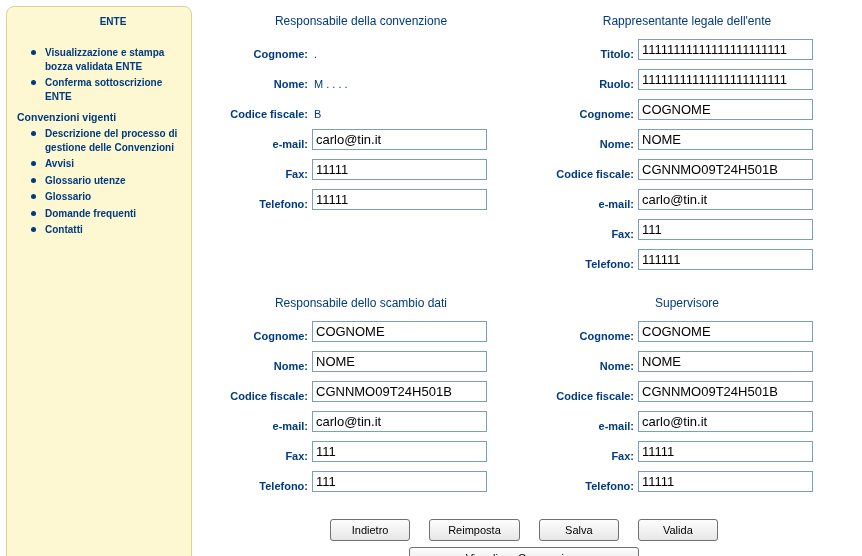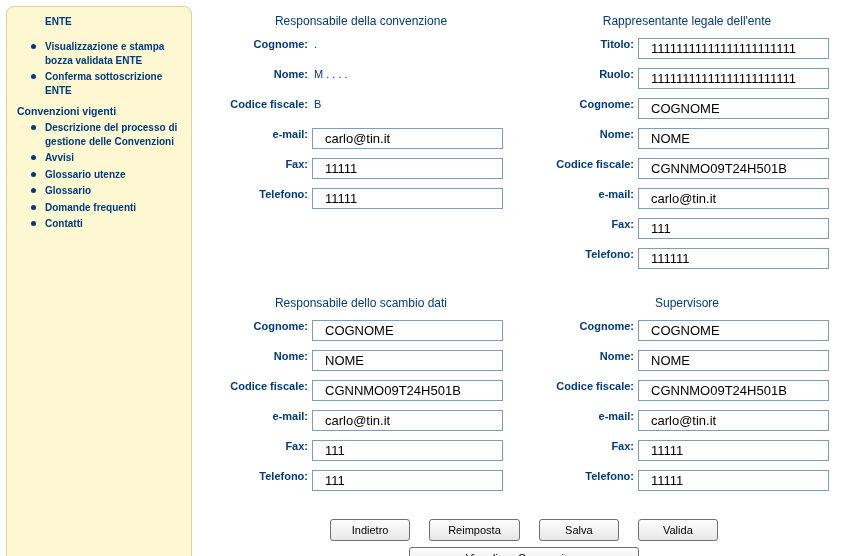--- a/index.html
+++ b/index.html
@@ -22,22 +22,23 @@
     border: 1px solid #d8d39a;
     border-radius: 8px;
     padding: 8px 10px 14px 10px;
     flex-shrink: 0;
   }
   .sidebar .sub-item {
     color: #003a80;
     font-weight: bold;
     font-size: 10px;
     margin-left: 28px;
-    margin-bottom: 12px;
+    margin-bottom: 18px;
     line-height: 1.3;
+    text-align: center;
   }
   .sidebar ul {
     list-style: none;
     margin: 2px 0 8px 0;
   }
   .sidebar ul li {
     color: #003a80;
     font-weight: bold;
     font-size: 10px;
     position: relative;
@@ -76,45 +77,45 @@
   }
   .section-header {
     color: #003a80;
     font-weight: normal;
     font-size: 12px;
     text-align: center;
     padding: 6px 0 10px 0;
   }
   .form-row {
     display: flex;
-    align-items: flex-start;
+    align-items: flex-end;
     margin-bottom: 8px;
     min-height: 22px;
   }
   .form-row .lbl {
     width: 110px;
     text-align: right;
     color: #003a80;
     font-weight: bold;
     font-size: 11px;
     padding-right: 4px;
     flex-shrink: 0;
   }
   .form-row .val-static {
     color: #003a80;
     font-size: 11px;
     padding-left: 2px;
   }
   .form-row input[type="text"] {
-    width: 191px;
+    width: 175px;
     height: 21px;
     border: 1px solid #7b9ebd;
     font-family: Arial, sans-serif;
     font-size: 13px;
-    padding: 1px 12px;
+    padding: 1px 3px;
     color: #000;
   }
   .buttons {
     text-align: center;
     margin-top: 6px;
   }
   .buttons button {
     background: linear-gradient(#fdfdfd, #e7e7e7);
     border: 1px solid #707070;
     border-radius: 3px;

